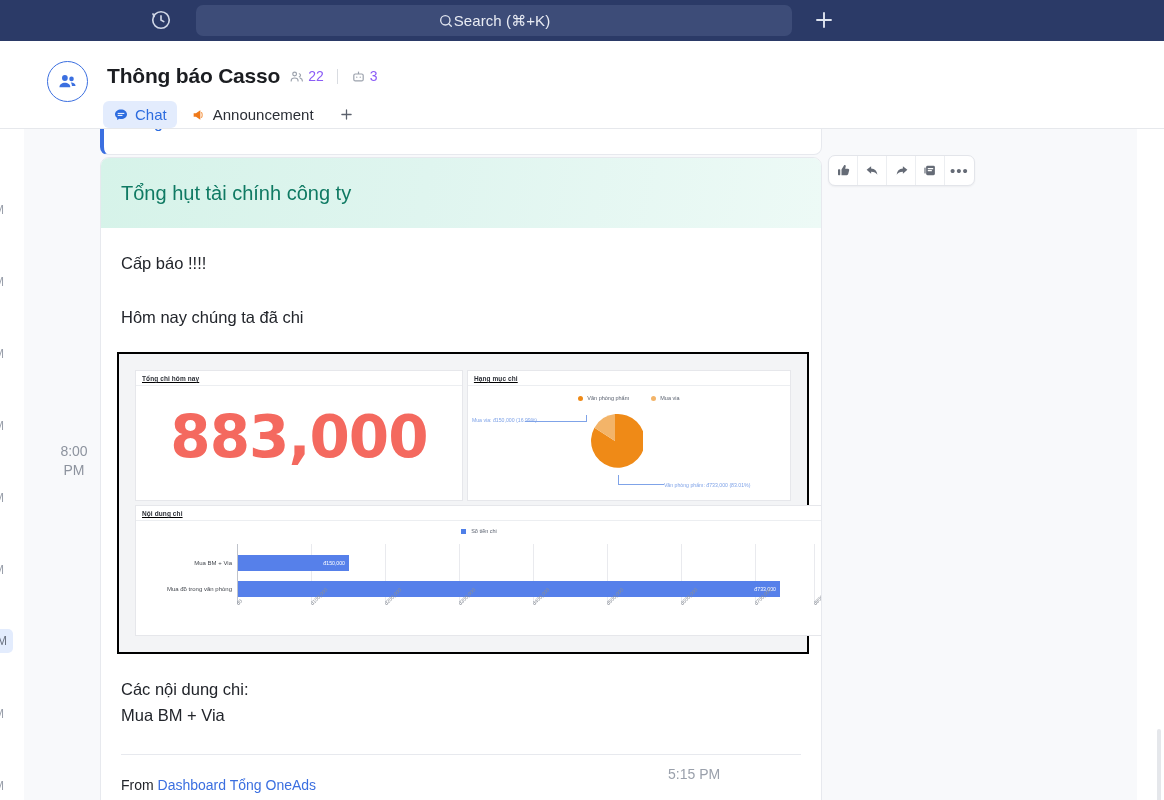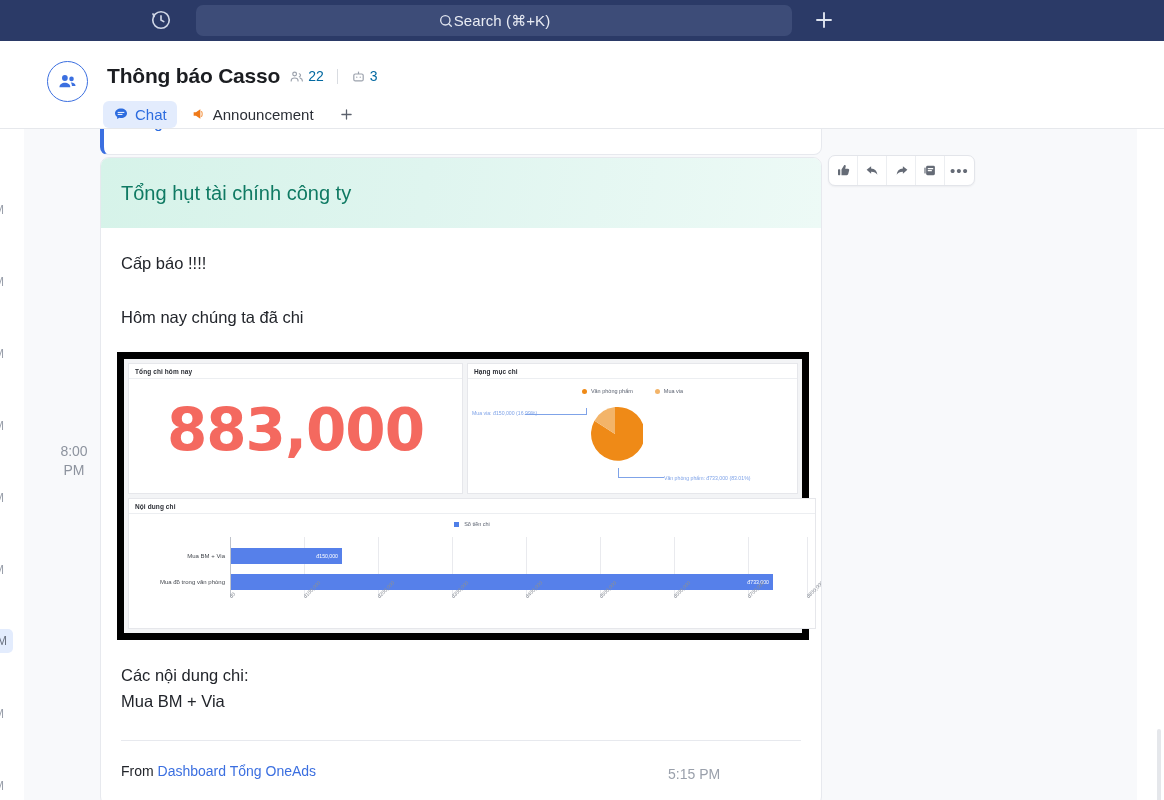--- a/index.html
+++ b/index.html
@@ -63,30 +63,30 @@
   .chan-title-row {
     position: absolute; left: 107px; top: 23px;
     display: flex; align-items: center; gap: 9px;
   }
   .chan-title {
     font-size: 21px; font-weight: 700; color: #1b1d21;
     letter-spacing: -.2px;
   }
   .meta-grp { display: flex; align-items: center; gap: 4px; color: #9ba1ac; }
   .meta-grp svg { width: 15px; height: 15px; }
-  .meta-num { font-size: 14px; color: #0369a1; }
+  .meta-num { font-size: 14px; color: #8b5cf6; }
   .meta-sep {
     width: 1px; height: 15px; background: #d9dce1; margin: 0 4px;
   }
   .tabs {
     position: absolute; left: 103px; top: 60px;
     display: flex; align-items: center; gap: 4px;
   }
   .tab {
-    display: flex; align-items: flex-start; gap: 6px;
+    display: flex; align-items: center; gap: 6px;
     padding: 5px 10px; border-radius: 6px;
     font-size: 15px; color: #2b2f36; cursor: pointer;
   }
   .tab.active { background: #e3ecfd; color: #2d6cdf; font-weight: 500; }
   .tab .ticon { width: 16px; height: 16px; flex: none; }
   .tab-add-btn {
     width: 26px; height: 26px; display: flex; align-items: center;
     justify-content: center; color: #5b616c; cursor: pointer;
     margin-left: 6px;
   }
@@ -161,22 +161,23 @@
   .p-line {
     font-size: 16.5px; color: #22252b; line-height: 26px;
   }
   .gap-1 { height: 28px; }
   .gap-2 { height: 22px; }
 
   
   .dash {
     width: 692px; margin-left: -4px;
     background: #f3f4f6;
-    border: 7px solid #000000;
-    padding: 4px;
+    border: 2px solid #000000;
+    padding: 16px;
+    text-decoration: underline;
   }
   .dash-row { display: flex; gap: 4px; }
   .panel {
     background: #ffffff;
     border: 1px solid #e6e7eb;
     position: relative;
   }
   .panel-title {
     font-size: 6.5px; color: #2c2f36; font-weight: 700;
     padding: 4px 6px 3px 6px;

